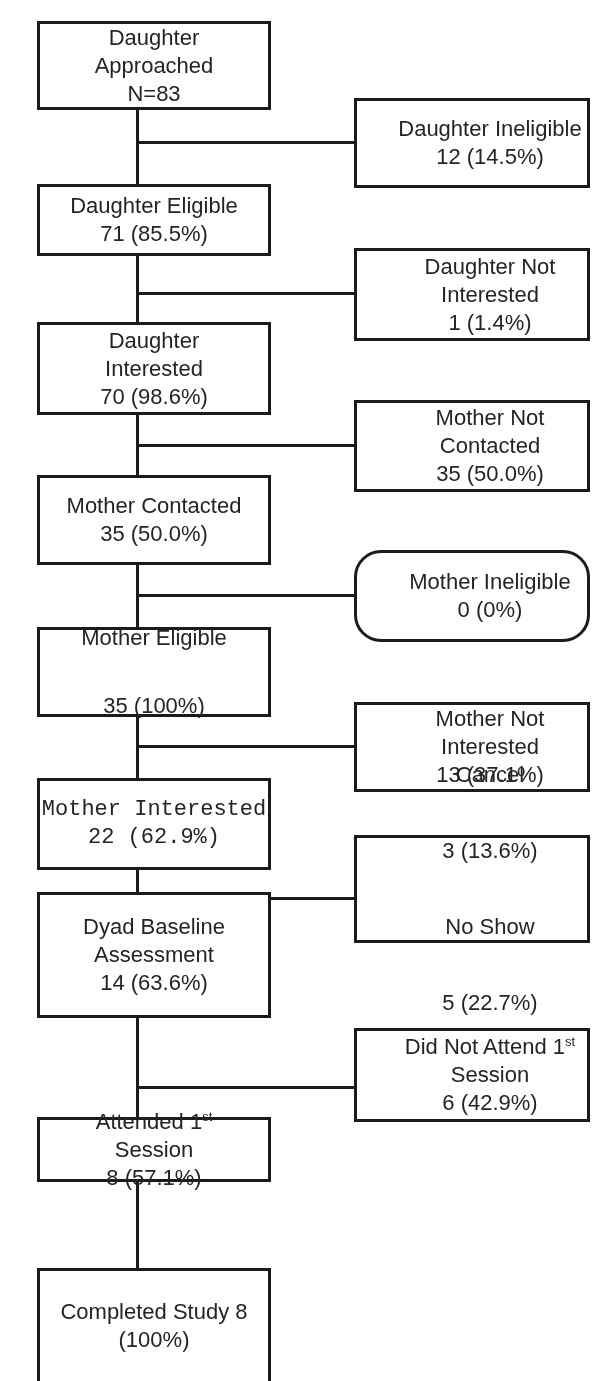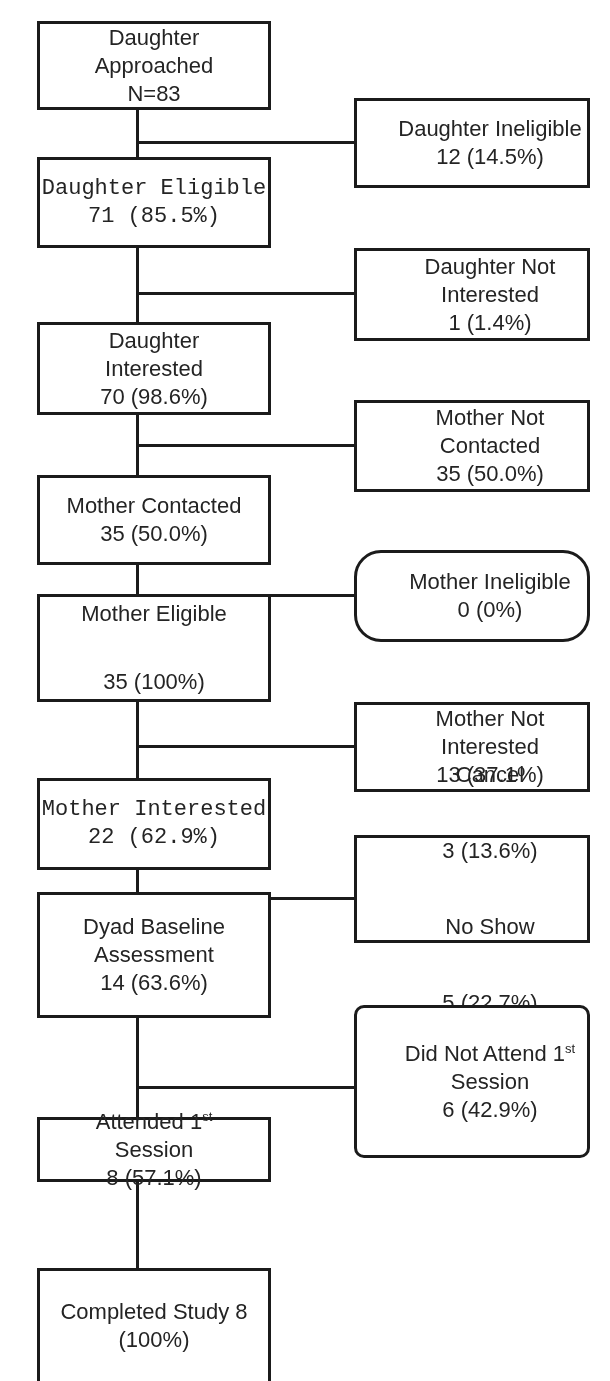--- a/index.html
+++ b/index.html
@@ -55,37 +55,37 @@
   <div class="connector" style="left:137px; top:745px; width:218px; height:3px;"></div>
   <div class="connector" style="left:137px; top:897px; width:218px; height:3px;"></div>
   <div class="connector" style="left:137px; top:1086px; width:218px; height:3px;"></div>
 
   <div class="flow-box main" style="top:21px; height:89px;">
     <div class="box-line">Daughter</div>
     <div class="box-line">Approached</div>
     <div class="box-line">N=83</div>
   </div>
 
-  <div class="flow-box main" style="top:157px; height:91px;font-family:Liberation Mono, monospace;">
+  <div class="flow-box main" style="top:184px; height:72px;">
     <div class="box-line">Daughter Eligible</div>
     <div class="box-line">71 (85.5%)</div>
   </div>
 
   <div class="flow-box main" style="top:322px; height:93px;">
     <div class="box-line">Daughter</div>
     <div class="box-line">Interested</div>
     <div class="box-line">70 (98.6%)</div>
   </div>
 
   <div class="flow-box main" style="top:475px; height:90px;text-align:center;">
     <div class="box-line">Mother Contacted</div>
     <div class="box-line">35 (50.0%)</div>
   </div>
 
-  <div class="flow-box main" style="top:594px; height:108px;gap:40px;">
+  <div class="flow-box main" style="top:627px; height:90px;gap:40px;">
     <div class="box-line">Mother Eligible</div>
     <div class="box-line">35 (100%)</div>
   </div>
 
   <div class="flow-box main" style="top:778px; height:92px;font-family:Liberation Mono, monospace;">
     <div class="box-line">Mother Interested</div>
     <div class="box-line">22 (62.9%)</div>
   </div>
 
   <div class="flow-box main" style="top:892px; height:126px;">
@@ -133,19 +133,19 @@
     <div class="box-line">13 (37.1%)</div>
   </div>
 
   <div class="flow-box side" style="top:835px; height:108px;gap:48px;">
     <div class="box-line">Cancel</div>
     <div class="box-line">3 (13.6%)</div>
     <div class="box-line">No Show</div>
     <div class="box-line">5 (22.7%)</div>
   </div>
 
-  <div class="flow-box side" style="top:1005px; height:153px;border-radius:10px;">
+  <div class="flow-box side" style="top:1028px; height:94px;">
     <div class="box-line">Did Not Attend 1<sup>st</sup></div>
     <div class="box-line">Session</div>
     <div class="box-line">6 (42.9%)</div>
   </div>
 
 </div>
 
 </body></html>

